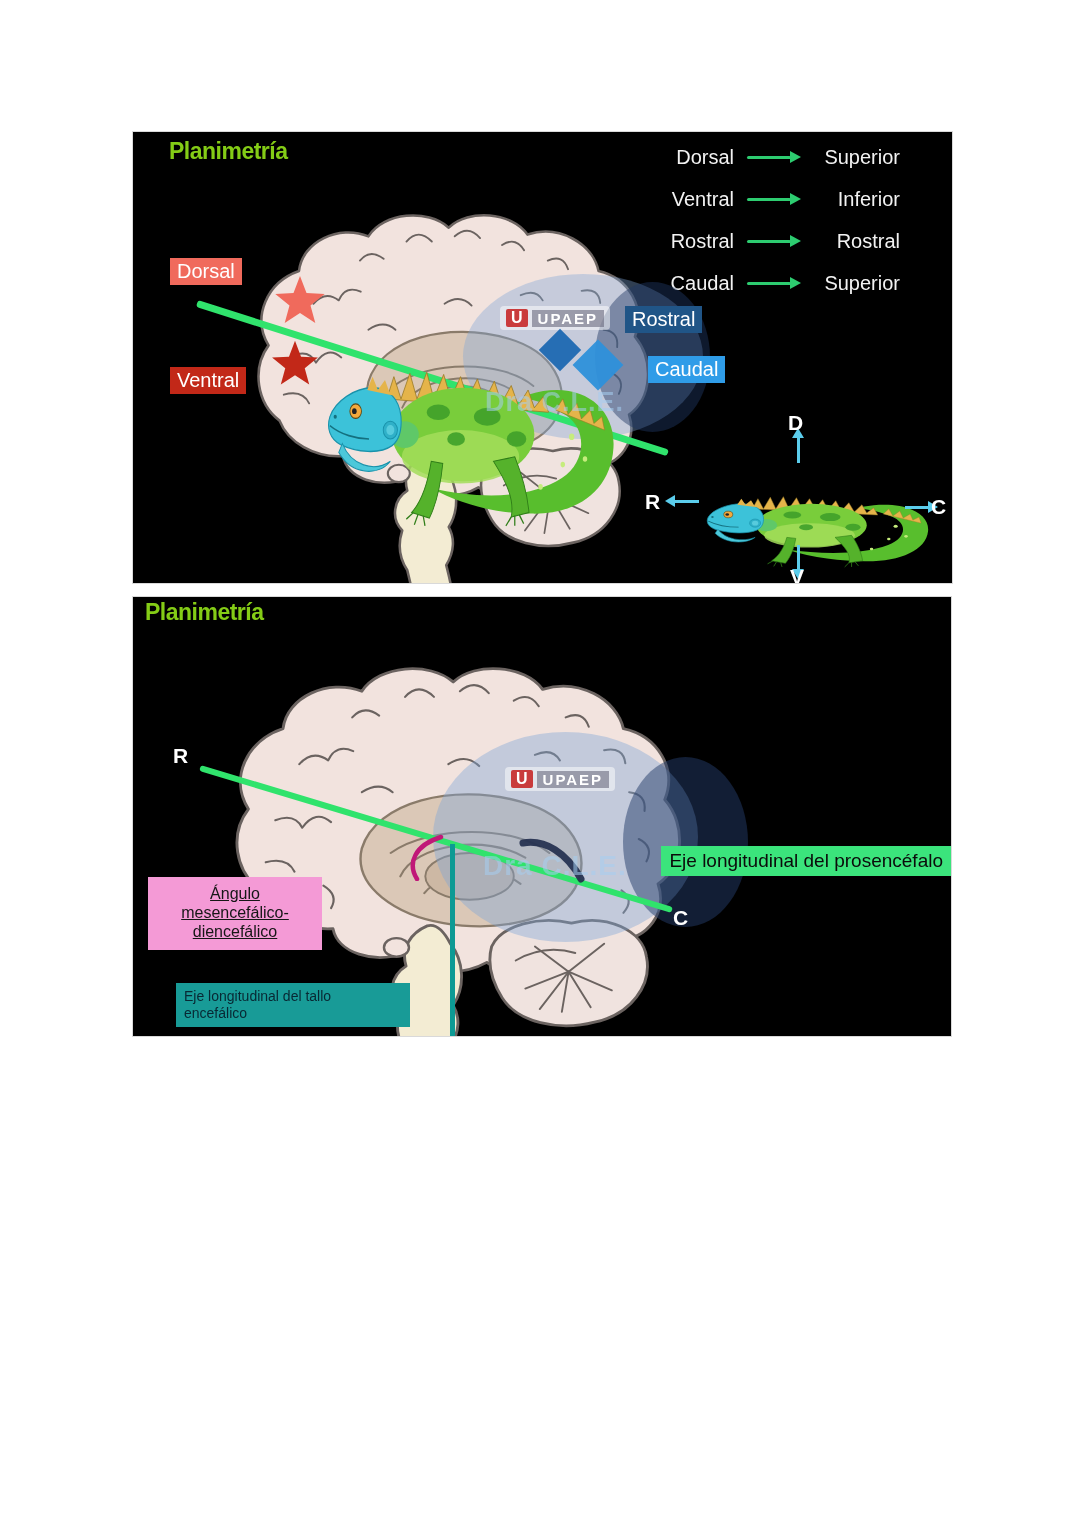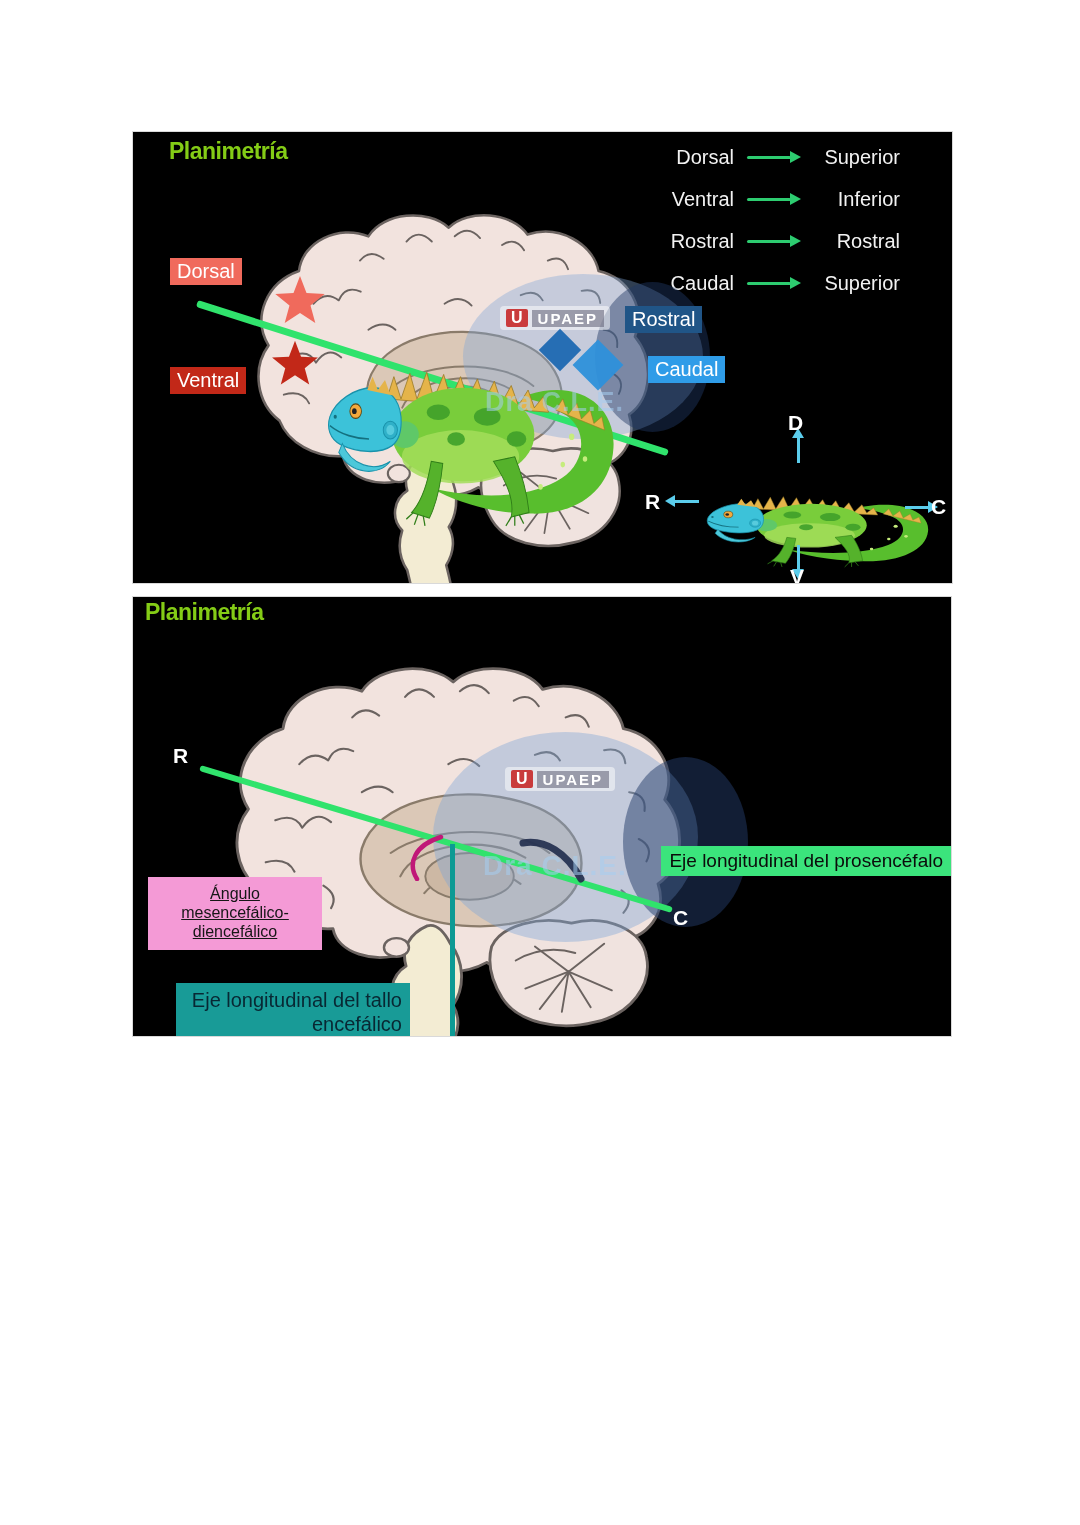--- a/index.html
+++ b/index.html
@@ -38,21 +38,21 @@
   .blob{position:absolute;border-radius:50%;z-index:2;}
   .wm-logo{position:absolute;display:flex;align-items:center;gap:4px;background:rgba(255,255,255,0.5);
     border-radius:4px;padding:3px 6px;z-index:6;}
   .wm-u{background:rgba(198,40,40,0.9);color:#fff;font-weight:bold;font-size:16px;padding:0 5px;border-radius:2px;}
   .wm-name{background:rgba(95,95,115,0.55);color:#fff;font-weight:bold;font-size:15px;letter-spacing:2px;padding:0 6px;}
   .diamond{position:absolute;transform:rotate(45deg);opacity:0.95;z-index:6;}
   .wm-sig{position:absolute;font-weight:bold;color:rgba(165,205,240,0.55);font-size:27px;letter-spacing:1px;z-index:6;margin-top:29px;}
   
   .lab-green{position:absolute;background:#3be47c;color:#0b0b0b;font-size:19px;padding:4px 8px;z-index:7;white-space:nowrap;}
   .lab-pink{position:absolute;background:#f49ad6;color:#161616;font-size:16px;text-align:center;line-height:1.18;padding:8px 6px;width:162px;z-index:7;text-decoration:underline;}
-  .lab-teal{position:absolute;background:#189b97;color:#082833;font-size:20px;text-align:right;line-height:1.2;padding:5px 8px;width:218px;z-index:7;}
+  .lab-teal{position:absolute;background:#189b97;color:#082833;font-size:14px;text-align:left;line-height:1.2;padding:5px 8px;width:218px;z-index:7;}
   svg.layer{position:absolute;}
 </style>
 </head>
 <body>
 
 <svg width="0" height="0" style="position:absolute">
   <defs>
 
     <g id="brainG" stroke-linejoin="round" stroke-linecap="round">
       <path fill="#f2e3de" stroke="#6b6360" stroke-width="3" d="M 55 255

